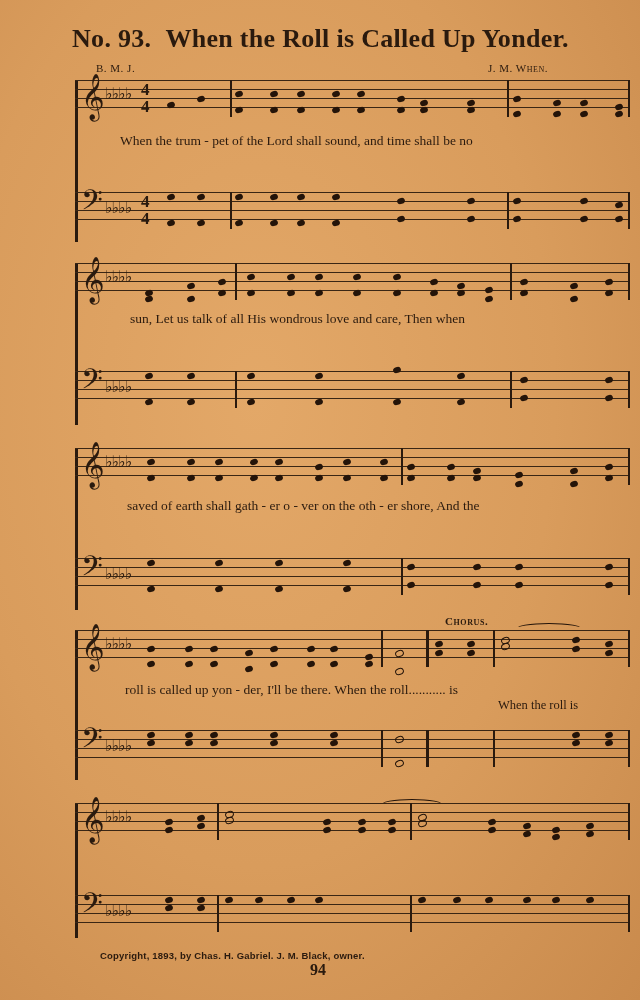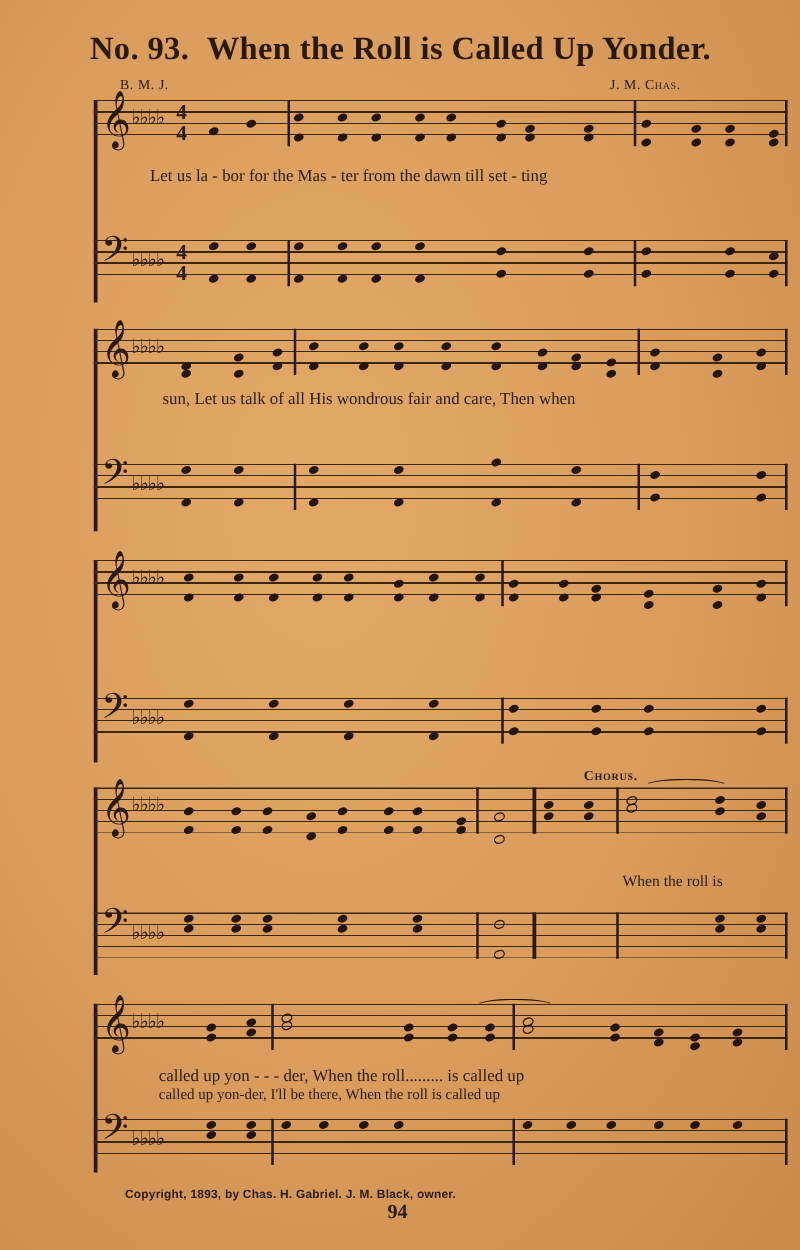--- a/index.html
+++ b/index.html
@@ -40,21 +40,21 @@
     .pagenum { position:absolute; left:310px; top:961px; font-size:16px; font-weight:bold; }
     .slur { position:absolute; border:1.5px solid #241409; border-color:#241409 transparent transparent transparent; border-radius:50% 50% 0 0; }
   </style>
 </head>
 <body>
 
 <div class="title">
   <span class="num">No. 93.</span><span>When the Roll is Called Up Yonder.</span>
 </div>
 <div class="credit left">B. M. J.</div>
-<div class="credit right">J. M. Chas.</div>
+<div class="credit right">J. M. When.</div>
 
 <div class="system" style="top:80px; height:165px;">
   <div class="brace" style="top:0; height:162px;"></div>
   <div class="staff" style="top:0;"></div>
   <div class="clef" style="left:6px; top:-4px;">𝄞</div>
   <div class="keysig" style="left:30px; top:4px;">♭♭♭♭</div>
   <div class="timesig" style="left:66px; top:1px;">
       <div>4</div>
       <div>4</div>
     </div>
@@ -84,21 +84,21 @@
   <div class="note" style="left:438px; top:31px;"></div>
   <div class="note" style="left:478px; top:20px;"></div>
   <div class="note" style="left:478px; top:31px;"></div>
   <div class="note" style="left:505px; top:20px;"></div>
   <div class="note" style="left:505px; top:31px;"></div>
   <div class="note" style="left:540px; top:24px;"></div>
   <div class="note" style="left:540px; top:31px;"></div>
 
   <div class="lyrics" style="top:53px;">
     <div class="lyric-line">
-        <span>Let us la - bor for the Mas - ter from the dawn till set - ting</span>
+        <span>When the trum - pet of the Lord shall sound, and time shall be no</span>
       </div>
   </div>
 
   <div class="staff" style="top:112px;"></div>
   <div class="clef" style="left:6px; top:106px; font-size:34px;">𝄢</div>
   <div class="keysig" style="left:30px; top:118px;">♭♭♭♭</div>
   <div class="timesig" style="left:66px; top:113px;">
       <div>4</div>
       <div>4</div>
     </div>
@@ -160,21 +160,21 @@
   <div class="note" style="left:410px; top:24px;"></div>
   <div class="note" style="left:410px; top:33px;"></div>
   <div class="note" style="left:445px; top:16px;"></div>
   <div class="note" style="left:445px; top:27px;"></div>
   <div class="note" style="left:495px; top:20px;"></div>
   <div class="note" style="left:495px; top:33px;"></div>
   <div class="note" style="left:530px; top:16px;"></div>
   <div class="note" style="left:530px; top:27px;"></div>
   <div class="lyrics" style="top:48px; left:55px; width:500px;">
     <div class="lyric-line">
-        <span>sun, Let us talk of all His wondrous fair and care, Then when</span>
+        <span>sun, Let us talk of all His wondrous love and care, Then when</span>
       </div>
   </div>
   <div class="staff" style="top:108px;"></div>
   <div class="clef" style="left:6px; top:102px; font-size:34px;">𝄢</div>
   <div class="keysig" style="left:30px; top:114px;">♭♭♭♭</div>
   <div class="bar" style="left:160px; top:108px; height:37px;"></div>
   <div class="bar" style="left:435px; top:108px; height:37px;"></div>
   <div class="endbar" style="top:108px; height:37px;"></div>
   <div class="note" style="left:70px; top:110px;"></div>
   <div class="note" style="left:70px; top:136px;"></div>
@@ -223,20 +223,23 @@
   <div class="note" style="left:372px; top:27px;"></div>
   <div class="note" style="left:398px; top:20px;"></div>
   <div class="note" style="left:398px; top:27px;"></div>
   <div class="note" style="left:440px; top:24px;"></div>
   <div class="note" style="left:440px; top:33px;"></div>
   <div class="note" style="left:495px; top:20px;"></div>
   <div class="note" style="left:495px; top:33px;"></div>
   <div class="note" style="left:530px; top:16px;"></div>
   <div class="note" style="left:530px; top:27px;"></div>
   <div class="lyrics" style="top:50px; left:52px; width:503px;">
+    <div class="lyric-line">
+        <span>saved of earth shall gath - er o - ver on the oth - er shore, And the</span>
+      </div>
   </div>
   <div class="staff" style="top:110px;"></div>
   <div class="clef" style="left:6px; top:104px; font-size:34px;">𝄢</div>
   <div class="keysig" style="left:30px; top:116px;">♭♭♭♭</div>
   <div class="bar" style="left:326px; top:110px; height:37px;"></div>
   <div class="endbar" style="top:110px; height:37px;"></div>
   <div class="note" style="left:72px; top:112px;"></div>
   <div class="note" style="left:72px; top:138px;"></div>
   <div class="note" style="left:140px; top:112px;"></div>
   <div class="note" style="left:140px; top:138px;"></div>
@@ -248,21 +251,21 @@
   <div class="note" style="left:332px; top:134px;"></div>
   <div class="note" style="left:398px; top:116px;"></div>
   <div class="note" style="left:398px; top:134px;"></div>
   <div class="note" style="left:440px; top:116px;"></div>
   <div class="note" style="left:440px; top:134px;"></div>
   <div class="note" style="left:530px; top:116px;"></div>
   <div class="note" style="left:530px; top:134px;"></div>
 </div>
 
 <div class="system" style="top:630px; height:150px;">
-  <div class="chorus-label" style="left:392px; top:-15px;">Chorus.</div>
+  <div class="chorus-label" style="left:370px; top:-15px;">Chorus.</div>
   <div class="slur" style="left:440px; top:-7px; width:66px; height:10px;"></div>
   <div class="brace" style="top:0; height:150px;"></div>
   <div class="staff" style="top:0;"></div>
   <div class="clef" style="left:6px; top:-4px;">𝄞</div>
   <div class="keysig" style="left:30px; top:4px;">♭♭♭♭</div>
   <div class="bar" style="left:306px; top:0; height:37px;"></div>
   <div class="bar" style="left:351px; top:0; height:37px; width:3px;"></div>
   <div class="bar" style="left:418px; top:0; height:37px;"></div>
   <div class="endbar" style="top:0; height:37px;"></div>
   <div class="note" style="left:72px; top:16px;"></div>
@@ -286,20 +289,25 @@
   <div class="note" style="left:360px; top:11px;"></div>
   <div class="note" style="left:360px; top:20px;"></div>
   <div class="note" style="left:392px; top:11px;"></div>
   <div class="note" style="left:392px; top:20px;"></div>
   <div class="note" style="left:426px; top:7px; background:transparent; border:1.5px solid #241409; width:7px; height:5px;"></div>
   <div class="note" style="left:426px; top:13px; background:transparent; border:1.5px solid #241409; width:7px; height:5px;"></div>
   <div class="note" style="left:497px; top:7px;"></div>
   <div class="note" style="left:497px; top:16px;"></div>
   <div class="note" style="left:530px; top:11px;"></div>
   <div class="note" style="left:530px; top:20px;"></div>
+  <div class="lyrics" style="top:52px; left:50px; width:505px;">
+    <div class="lyric-line">
+        <span>roll is called up yon - der, I'll be there. When the roll........... is</span>
+      </div>
+  </div>
   <div class="lyrics" style="top:68px; left:423px; width:132px; font-size:12.5px;">
     <div class="lyric-line">
         <span>When the roll is</span>
       </div>
   </div>
   <div class="staff" style="top:100px;"></div>
   <div class="clef" style="left:6px; top:94px; font-size:34px;">𝄢</div>
   <div class="keysig" style="left:30px; top:106px;">♭♭♭♭</div>
   <div class="bar" style="left:306px; top:100px; height:37px;"></div>
   <div class="bar" style="left:351px; top:100px; height:37px; width:3px;"></div>
@@ -347,28 +355,20 @@
   <div class="note" style="left:343px; top:11px; background:transparent; border:1.5px solid #241409; width:7px; height:5px;"></div>
   <div class="note" style="left:343px; top:17px; background:transparent; border:1.5px solid #241409; width:7px; height:5px;"></div>
   <div class="note" style="left:413px; top:16px;"></div>
   <div class="note" style="left:413px; top:24px;"></div>
   <div class="note" style="left:448px; top:20px;"></div>
   <div class="note" style="left:448px; top:28px;"></div>
   <div class="note" style="left:477px; top:24px;"></div>
   <div class="note" style="left:477px; top:31px;"></div>
   <div class="note" style="left:511px; top:20px;"></div>
   <div class="note" style="left:511px; top:28px;"></div>
-  <div class="lyrics" style="top:50px; left:52px; width:503px;">
-    <div class="lyric-line">
-        <span>called up yon - - - der, When the roll......... is called up</span>
-      </div>
-    <div class="lyric-line" style="font-size:12px;">
-        <span>called up yon-der, I'll be there, When the roll is called up</span>
-      </div>
-  </div>
   <div class="staff" style="top:92px;"></div>
   <div class="clef" style="left:6px; top:86px; font-size:34px;">𝄢</div>
   <div class="keysig" style="left:30px; top:98px;">♭♭♭♭</div>
   <div class="bar" style="left:142px; top:92px; height:37px;"></div>
   <div class="bar" style="left:335px; top:92px; height:37px;"></div>
   <div class="endbar" style="top:92px; height:37px;"></div>
   <div class="note" style="left:90px; top:94px;"></div>
   <div class="note" style="left:90px; top:102px;"></div>
   <div class="note" style="left:122px; top:94px;"></div>
   <div class="note" style="left:122px; top:102px;"></div>

